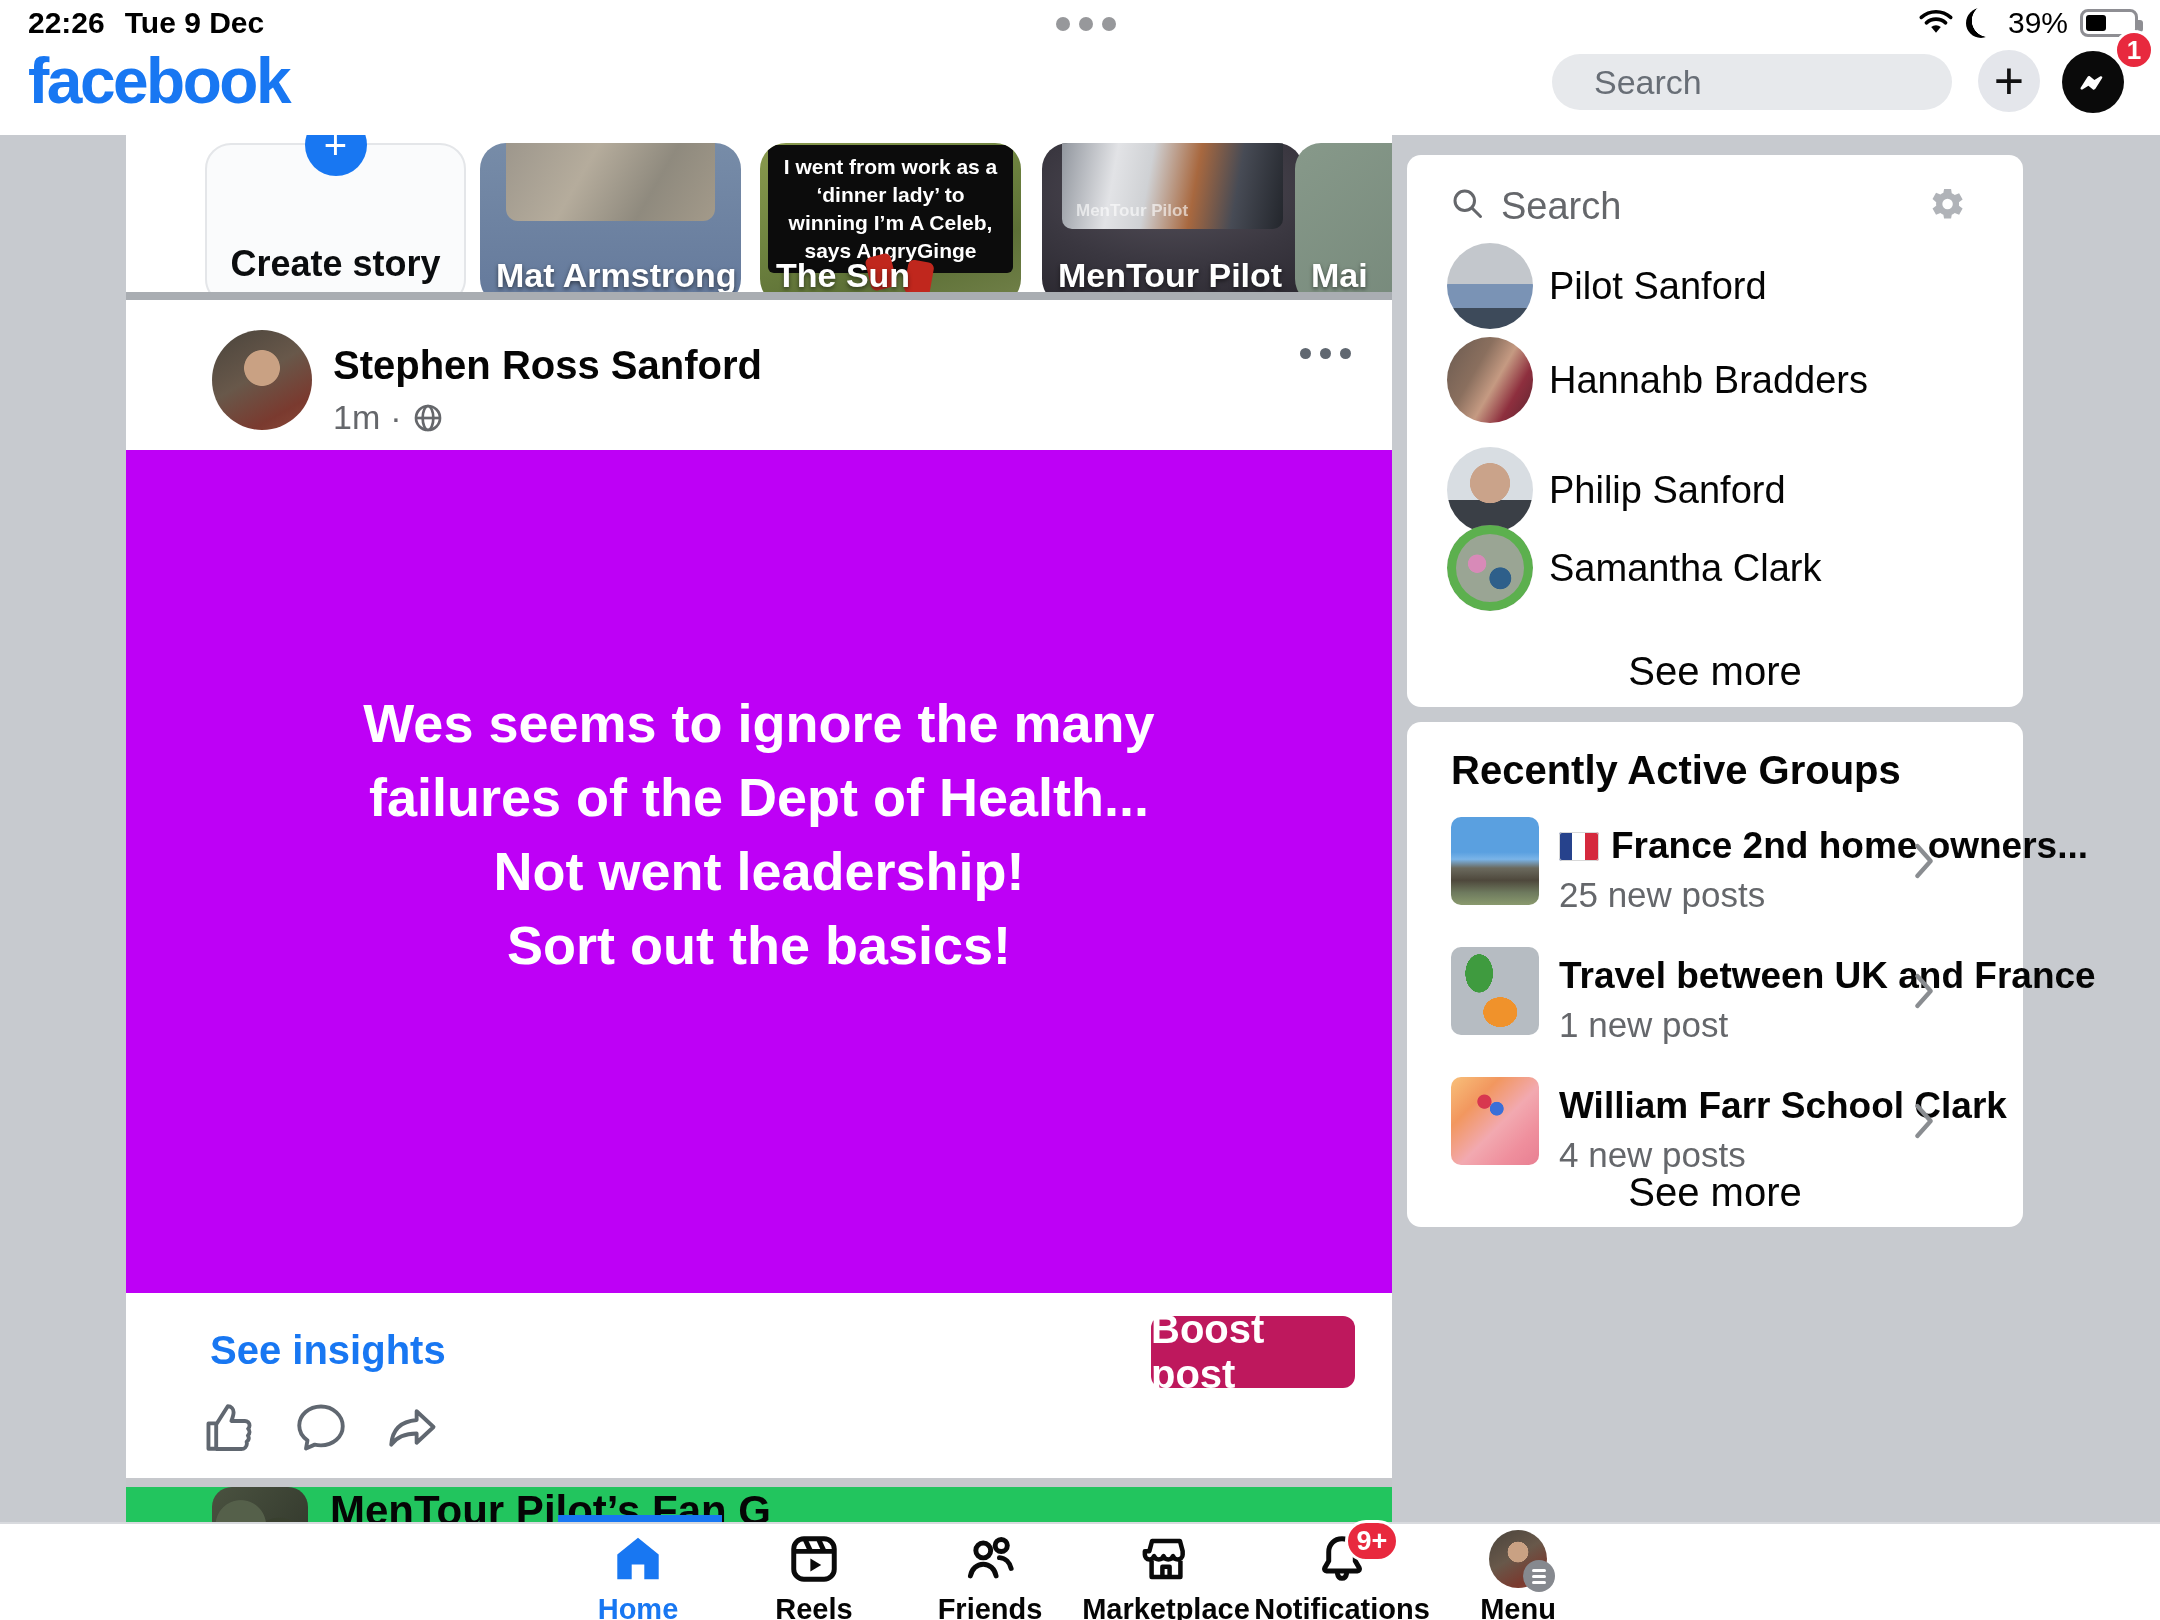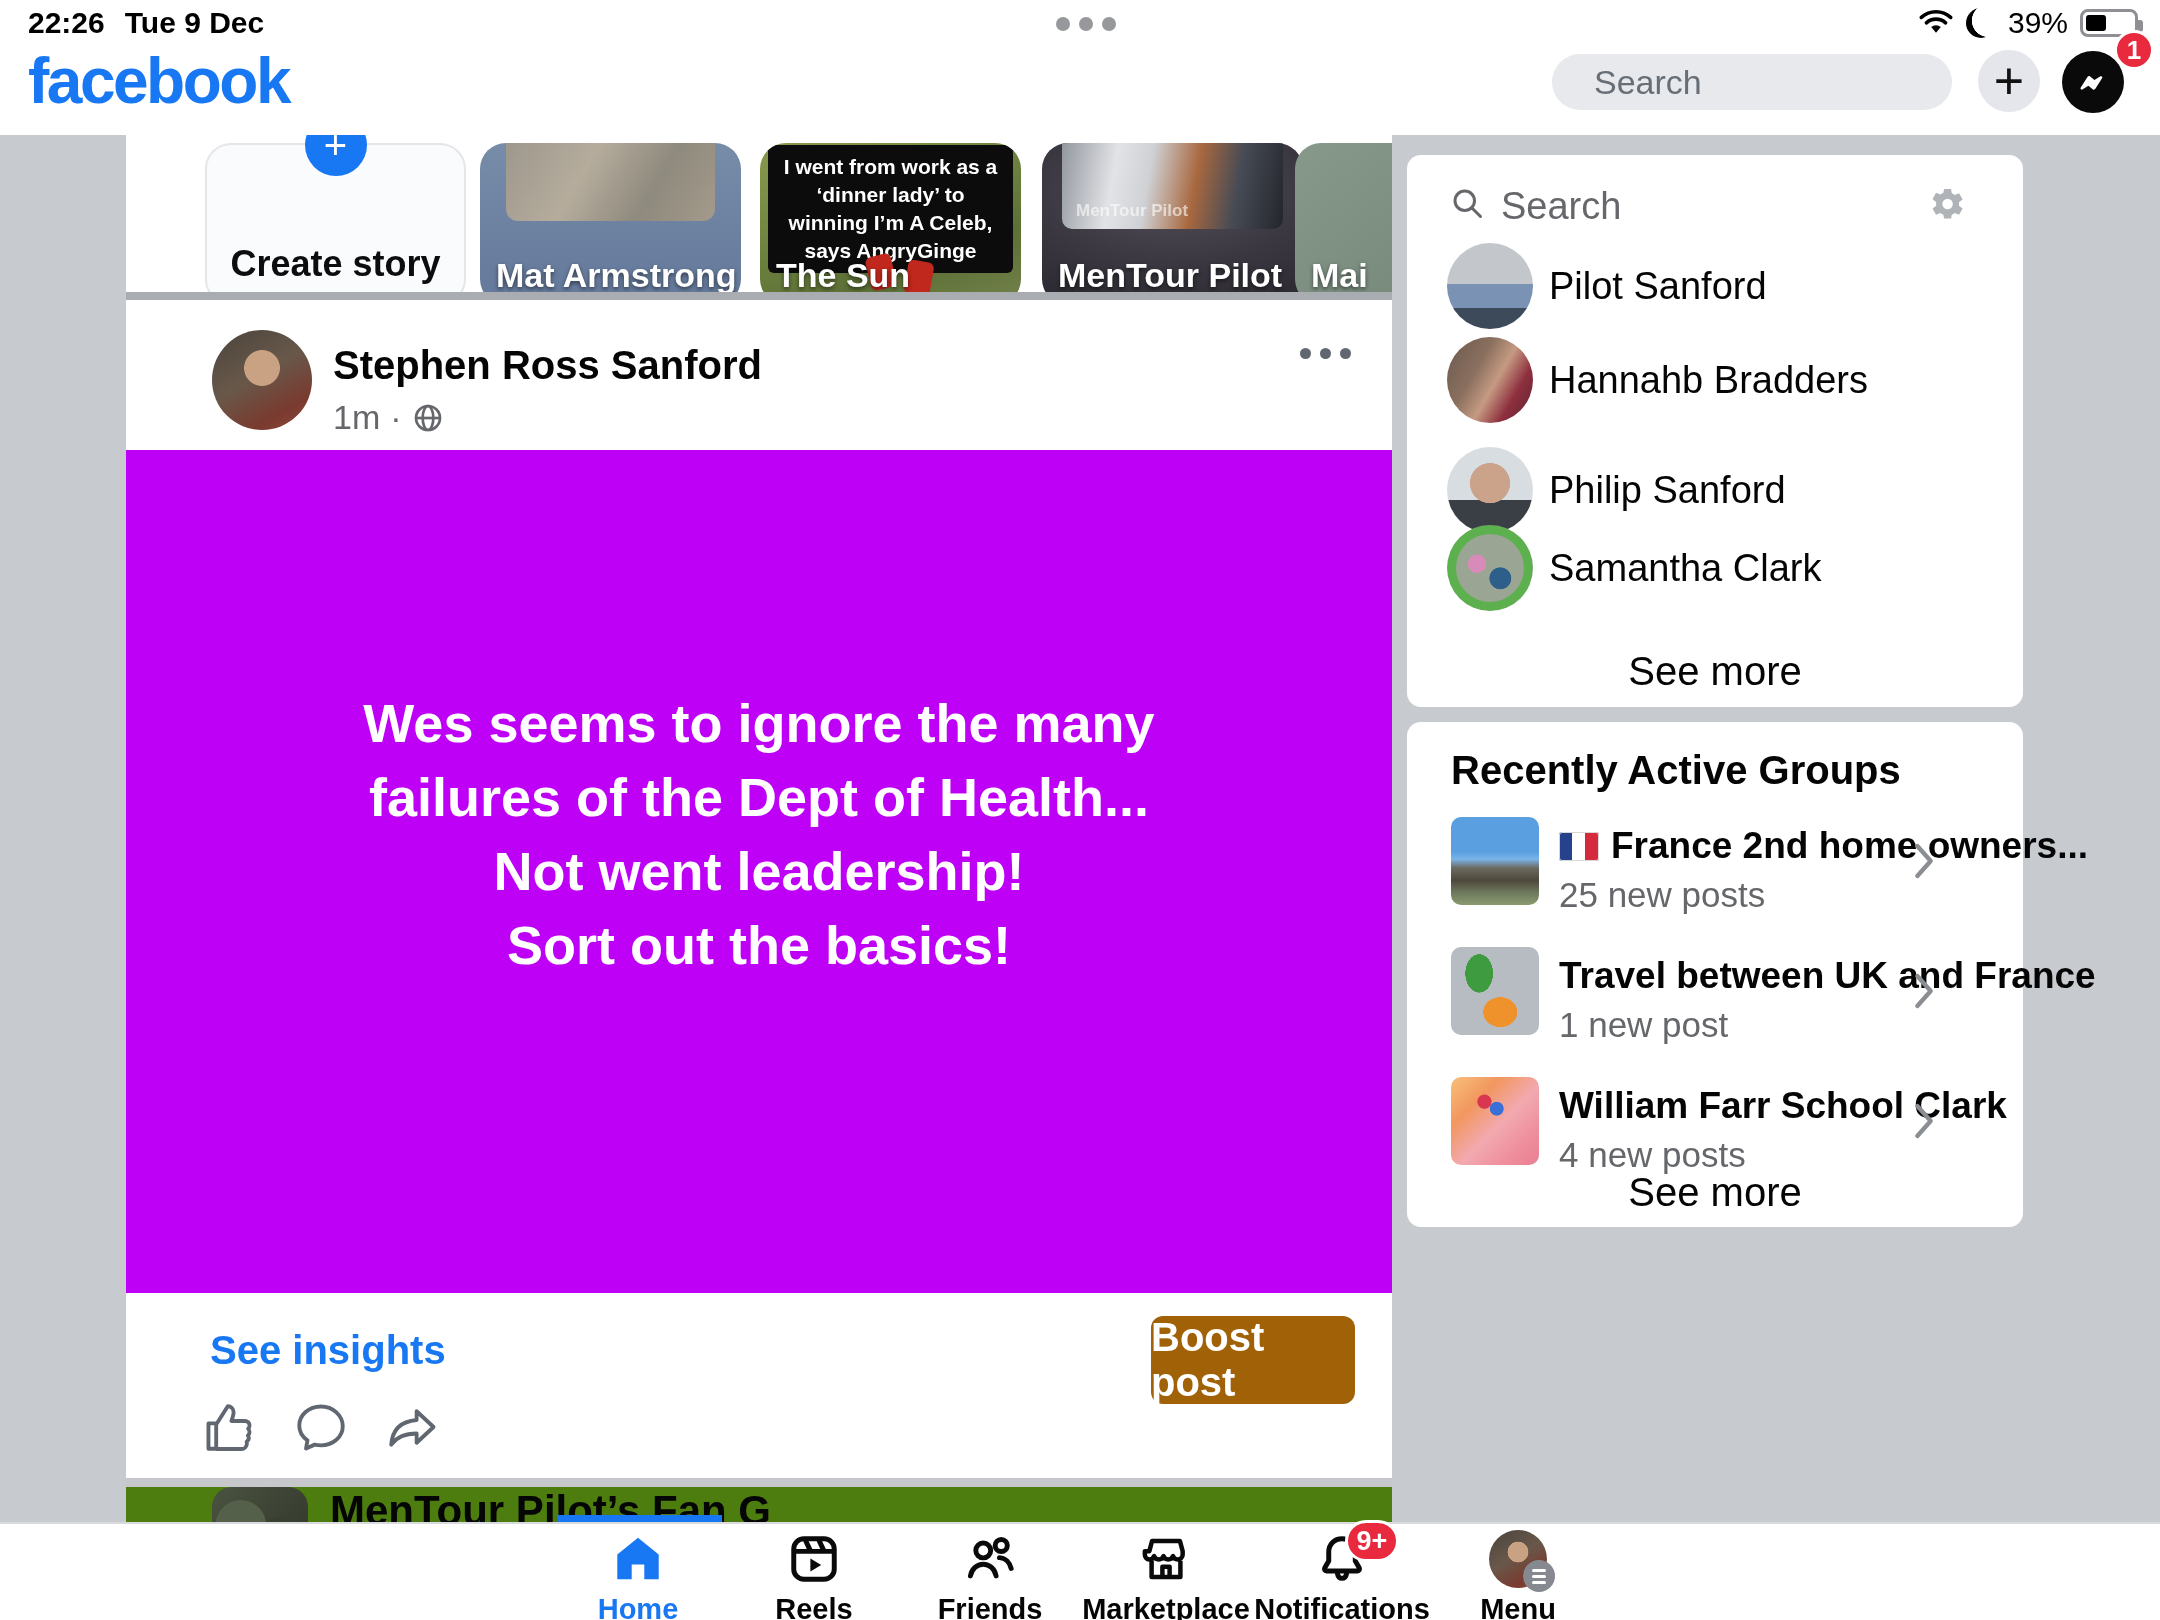--- a/index.html
+++ b/index.html
@@ -72,27 +72,27 @@
   .dots3 { display:flex; gap:9px; }
   .dots3 span { width:11px; height:11px; border-radius:50%; background:#606770; }
   .post-more { left:1300px; top:348px; }
 
   .post-image { left:126px; top:450px; width:1266px; height:843px; background:#BE00F6;
                 display:flex; align-items:center; justify-content:center; }
   .post-image .txt { transform:translateY(-38px); text-align:center; }
   .post-image .txt div { color:#fff; font-size:54px; font-weight:700; line-height:74px; }
 
   .insights { left:210px; top:1328px; font-size:40px; font-weight:700; color:#1877F2; }
-  .boost { left:1151px; top:1316px; width:204px; height:88px; border-radius:12px; background:#a16207;
+  .boost { left:1151px; top:1316px; width:204px; height:72px; border-radius:12px; background:#be185d;
            display:flex; align-items:center; justify-content:center; color:#fff; font-size:40px; font-weight:700; }
   .actrow { left:200px; top:1398px; display:flex; gap:34px; }
   .actrow svg { display:block; }
 
   
-  .nextpost { left:126px; top:1487px; width:1266px; height:35px; overflow:hidden; background:#4d7c0f; }
+  .nextpost { left:126px; top:1487px; width:1266px; height:35px; overflow:hidden; background:#22c55e; }
   .np-avatar { position:absolute; left:86px; top:0; width:96px; height:96px; border-radius:20px;
       background:radial-gradient(circle at 30% 40%, #55604a 0 28%, transparent 29%),
                  radial-gradient(circle at 70% 60%, #39402f 0 30%, transparent 31%),
                  linear-gradient(130deg,#4a5240,#2e3328); }
   .np-title { position:absolute; left:204px; top:0px; font-size:42px; font-weight:700; color:#050505; white-space:nowrap; }
   .np-underline { position:absolute; left:432px; top:28px; width:164px; height:7px; background:#1877F2; }
 
   
   .navbar { left:0; top:1522px; width:2160px; height:98px; background:#fff; border-top:2px solid #D8DADE; }
   .navitem { position:absolute; top:1530px; width:176px; display:flex; flex-direction:column;

